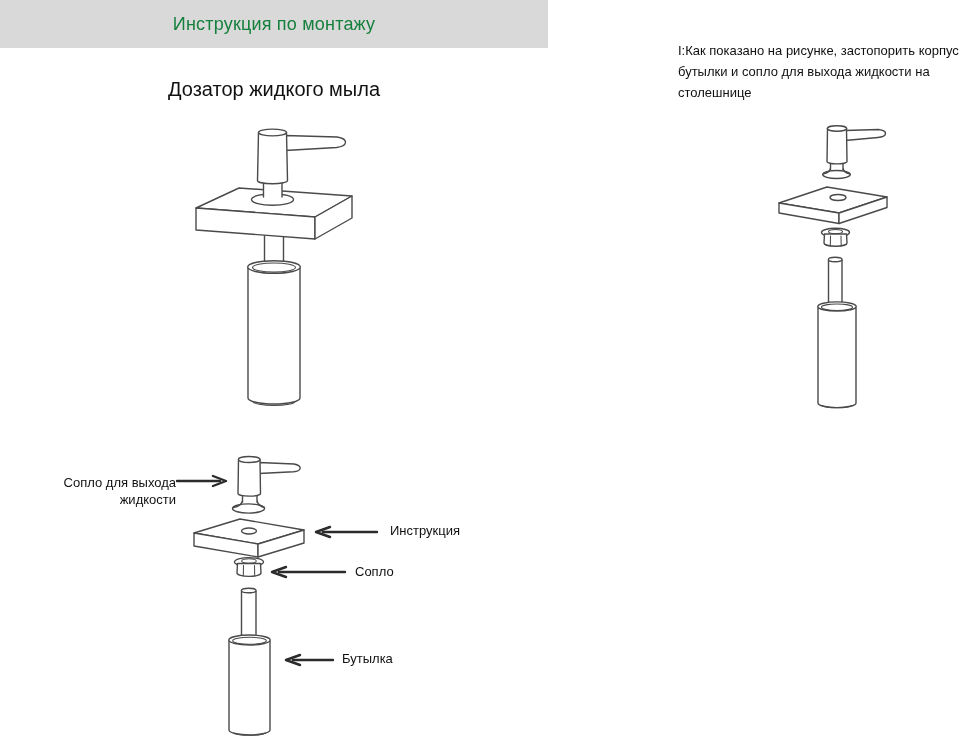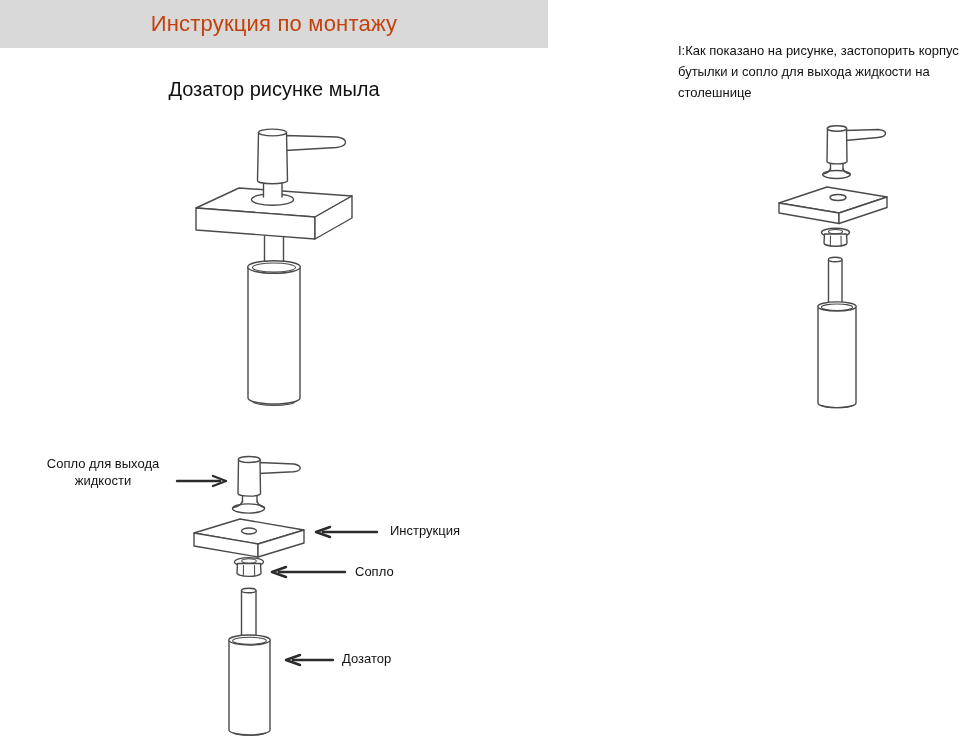--- a/index.html
+++ b/index.html
@@ -6,31 +6,31 @@
   .page{
     position:relative;width:970px;height:741px;overflow:hidden;
     background:#ffffff;color:#111111;
     font-family:"Liberation Sans","DejaVu Sans",sans-serif;
   }
   .art{position:absolute;left:0;top:0;width:970px;height:741px;}
   .header-bar{
     position:absolute;left:0;top:0;width:548px;height:48px;
     background:#d9d9d9;display:flex;align-items:center;justify-content:center;
   }
-  .header-bar .title{font-size:22px;letter-spacing:.2px;color:#c2410c;}
+  .header-bar .title{font-size:18px;letter-spacing:.2px;color:#15803d;}
   .subtitle{
     position:absolute;left:0;top:78px;width:548px;text-align:center;
     font-size:20px;color:#111;
   }
   .step-note{
     position:absolute;left:678px;top:40px;width:298px;
     font-size:13px;line-height:21px;color:#111;
   }
   .part-label{position:absolute;font-size:13px;color:#111;}
-  .lbl-nozzle{left:30px;top:455px;width:146px;text-align:center;line-height:17px;}
+  .lbl-nozzle{left:30px;top:474px;width:146px;text-align:right;line-height:17px;}
   .lbl-countertop{left:390px;top:523px;}
   .lbl-nut{left:355px;top:564px;}
   .lbl-bottle{left:342px;top:651px;}
   
   .s{fill:#ffffff;stroke:#4a4a4a;stroke-width:1.4;stroke-linejoin:round;}
   .l{fill:none;stroke:#4a4a4a;stroke-width:1.4;stroke-linejoin:round;stroke-linecap:round;}
   .thin{stroke-width:1.05;}
   .ar{fill:none;stroke:#2b2b2b;stroke-width:2.4;stroke-linecap:round;stroke-linejoin:round;}
 </style>
 </head>
@@ -158,22 +158,22 @@
         <path class="ar" d="M333,660 L293,660"></path>
         <path class="ar" d="M300,655 L286,660 L300,665"></path>
       </g>
     </g>
   </svg>
 
   <div class="header-bar">
     <span class="title">Инструкция по монтажу</span>
   </div>
 
-  <div class="subtitle">Дозатор рисунке мыла</div>
+  <div class="subtitle">Дозатор жидкого мыла</div>
 
   <div class="step-note">I:Как показано на рисунке, застопорить корпус бутылки и сопло для выхода жидкости на столешнице</div>
 
   <div class="part-label lbl-nozzle">Сопло для выхода жидкости</div>
   <div class="part-label lbl-countertop">Инструкция</div>
   <div class="part-label lbl-nut">Сопло</div>
-  <div class="part-label lbl-bottle">Дозатор</div>
+  <div class="part-label lbl-bottle">Бутылка</div>
 
 </div>
 
 </body></html>

